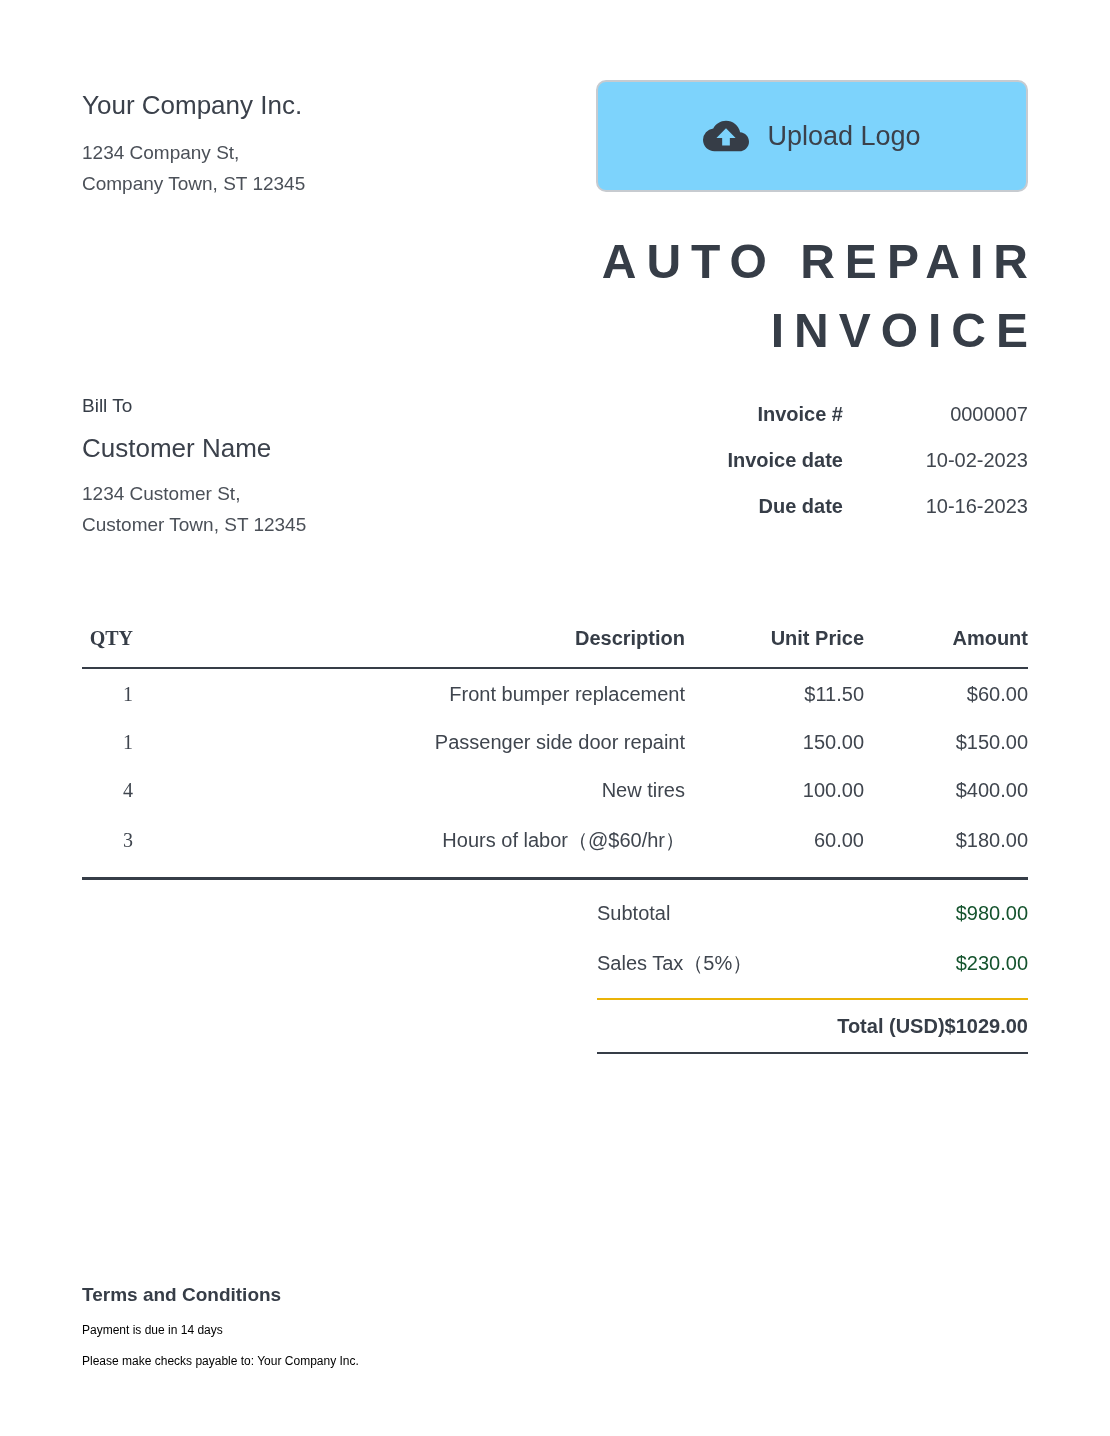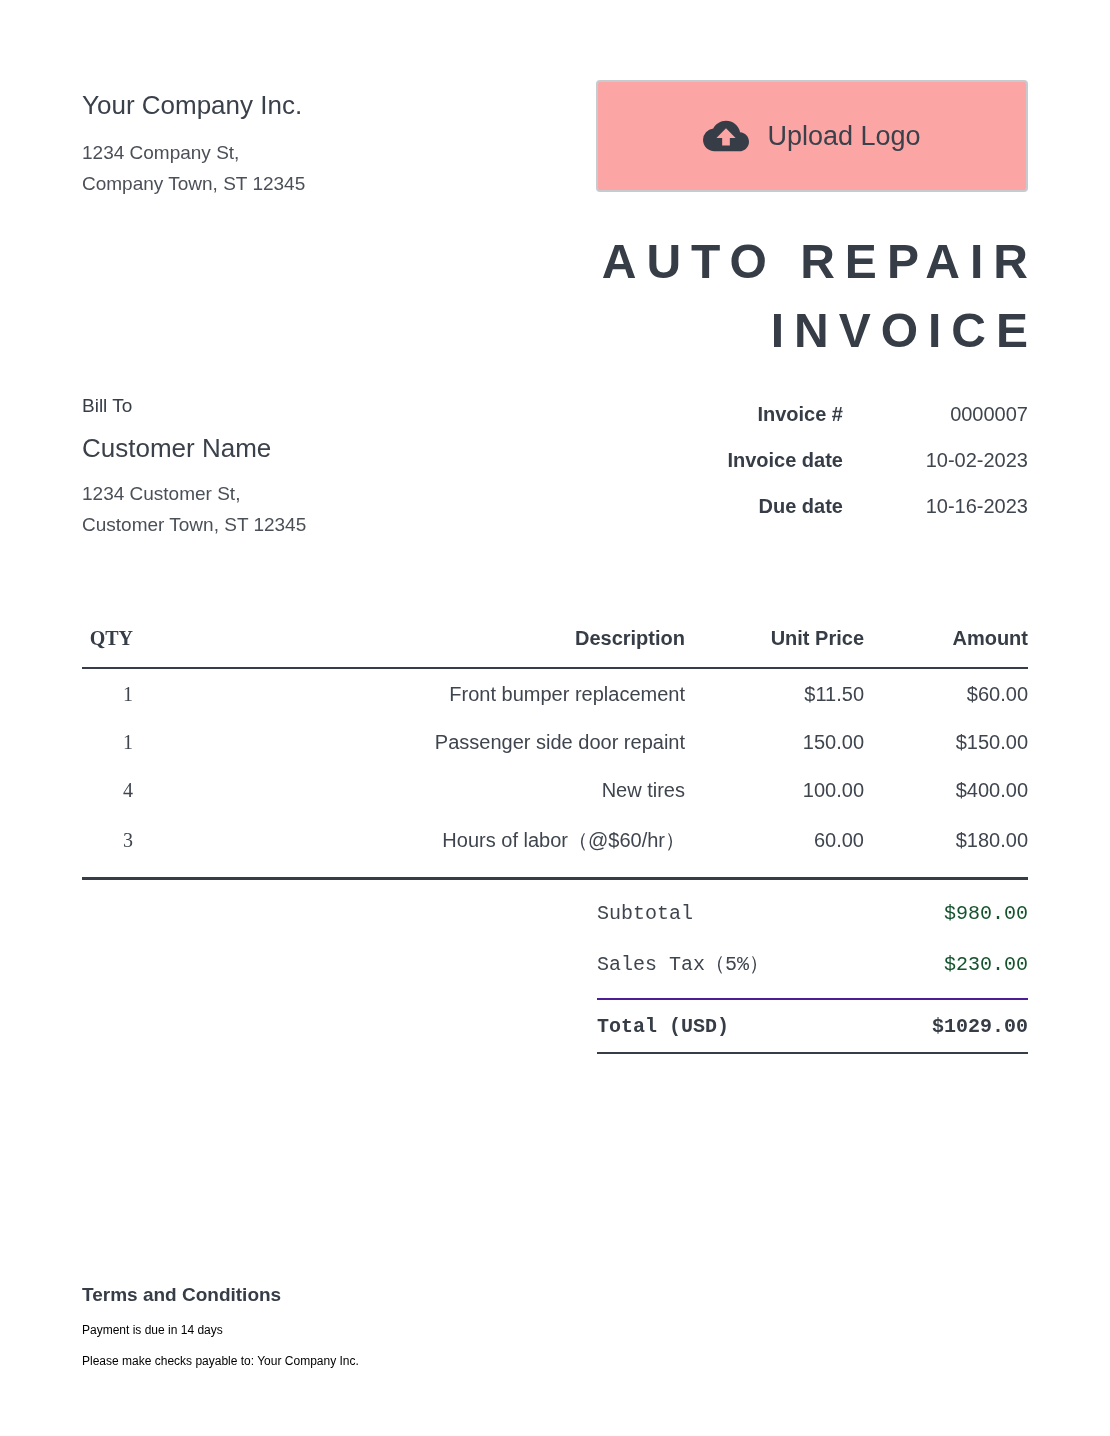--- a/index.html
+++ b/index.html
@@ -11,22 +11,22 @@
   }
   .inner { padding:80px 82px 0 82px; }
 
   
   .header-row { display:flex; justify-content:space-between; align-items:flex-start; }
   .company-block { margin-top:10px; }
   .company-name { font-size:26px; color:#3b414b; font-weight:400; }
   .company-address { margin-top:16px; font-size:19px; line-height:31px; color:#4b5058; }
 
   .upload-button {
-    width:432px; height:112px; border:2px solid #c7cbd0; border-radius:4px;
-    background:#fca5a5; display:flex; align-items:center; justify-content:center;
+    width:432px; height:112px; border:2px solid #c7cbd0; border-radius:10px;
+    background:#7dd3fc; display:flex; align-items:center; justify-content:center;
     gap:18px; cursor:pointer;
   }
   .upload-button svg { display:block; }
   .upload-label { font-size:27px; color:#3b414b; }
 
   
   .doc-title {
     margin-top:28px; text-align:right; color:#363d47; font-weight:700;
     font-size:48px; line-height:69px; letter-spacing:10px; margin-right:-10px;
   }
@@ -49,25 +49,25 @@
   .td { font-size:20px; color:#3f454e; }
   .head-row { border-bottom:2px solid #363d47; }
   .body-row .td { padding:14px 0 11px 0; }
   .c-qty { text-align:right;font-family:Liberation Serif, serif; }
   .c-desc { text-align:right; }
   .c-price { text-align:right; }
   .c-amount { text-align:right; }
   .table-bottom-rule { border-bottom:3px solid #363d47; margin-top:12px; }
 
   
-  .totals { width:431px; margin-left:auto; margin-top:6px;font-family:Liberation Mono, monospace; }
+  .totals { width:431px; margin-left:auto; margin-top:6px; }
   .totals-line { display:flex; justify-content:space-between; align-items:baseline; padding:16px 0 9px 0; }
   .totals-label { font-size:20px; color:#3f454e; }
   .totals-value { font-size:20px; color:#14532d; }
-  .total-final { border-top:2px solid #4c1d95; border-bottom:2px solid #363d47; padding:15px 0 14px 0; margin-top:12px; }
+  .total-final { border-top:2px solid #eab308; border-bottom:2px solid #363d47; padding:15px 0 14px 0; margin-top:12px;justify-content:flex-end; }
   .total-final .totals-label, .total-final .totals-value { font-weight:700; color:#363d47; }
 
   
   .terms { position:absolute; left:82px; bottom:68px; }
   .terms-heading { font-size:19px; font-weight:700; color:#363d47; }
   .terms-line { font-size:12px; color:#000000; margin-top:17px; }
 </style>
 </head>
 <body>
 

